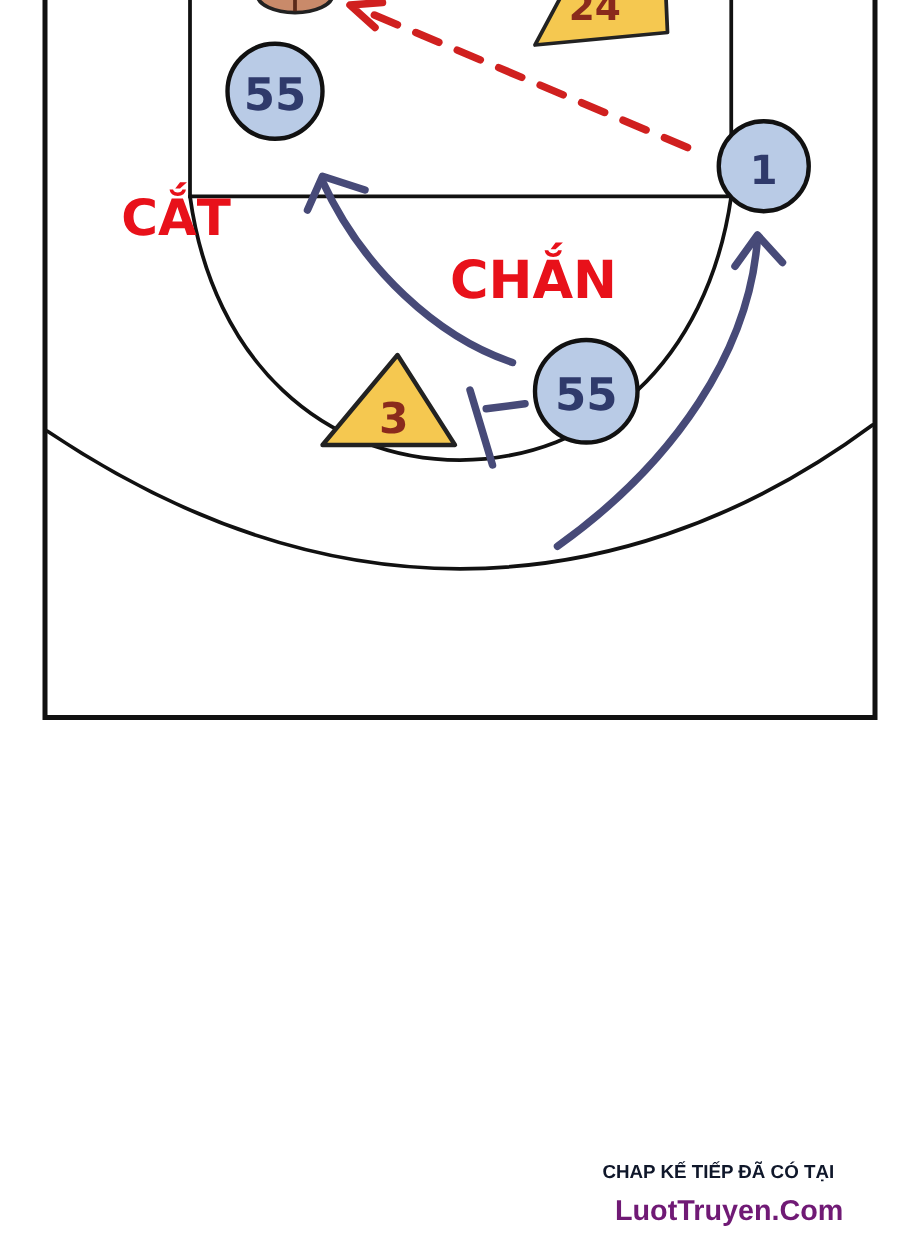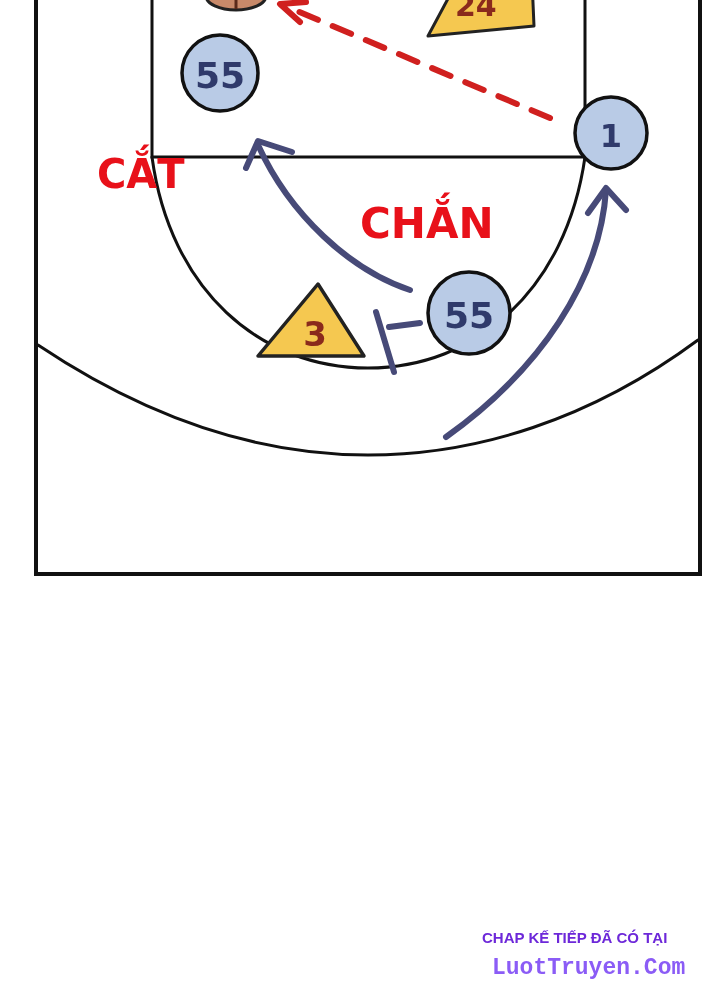--- a/index.html
+++ b/index.html
@@ -1,22 +1,22 @@
 <!DOCTYPE html>
 <html><head>
 <meta charset="utf-8">
 <style>
   html, body { margin: 0; padding: 0; background: #ffffff; }
   body { width: 720px; height: 1000px; position: relative; overflow: hidden; font-family: "DejaVu Sans", sans-serif; }
   #court { position: absolute; left: 0; top: 0; }
   .label-red { font-family: "DejaVu Sans", sans-serif; font-weight: bold; fill: #e8111a; }
   .jersey { font-family: "DejaVu Sans", sans-serif; font-weight: bold; fill: #2f3a6b; }
   .jersey-tri { font-family: "DejaVu Sans", sans-serif; font-weight: bold; fill: #8a2a1c; }
-  .wm-line1 { position: absolute; left: 482px; top: 929px; font-family: "Liberation Sans", sans-serif; font-weight: bold; font-size: 15px; color: #6d28d9; letter-spacing: 0px; white-space: nowrap; }
-  .wm-line2 { position: absolute; left: 492px; top: 955px; font-family: Liberation Mono, monospace; font-weight: bold; font-size: 23px; color: #8b5cf6; white-space: nowrap; }
+  .wm-line1 { position: absolute; left: 482px; top: 929px; font-family: "Liberation Sans", sans-serif; font-weight: bold; font-size: 15px; color: #0f172a; letter-spacing: 0px; white-space: nowrap; }
+  .wm-line2 { position: absolute; left: 492px; top: 955px; font-family: Liberation Sans, sans-serif; font-weight: bold; font-size: 23px; color: #701a75; white-space: nowrap; }
 </style>
 </head>
 <body>
 
 <svg id="court" width="720" height="1000" viewBox="0 0 720 1000" xmlns="http://www.w3.org/2000/svg">
 
   <g fill="none" stroke="#111" stroke-linecap="round">
 
     <path d="M36 0 L36 574 L700 574 L700 0" stroke-width="4"></path>
 

